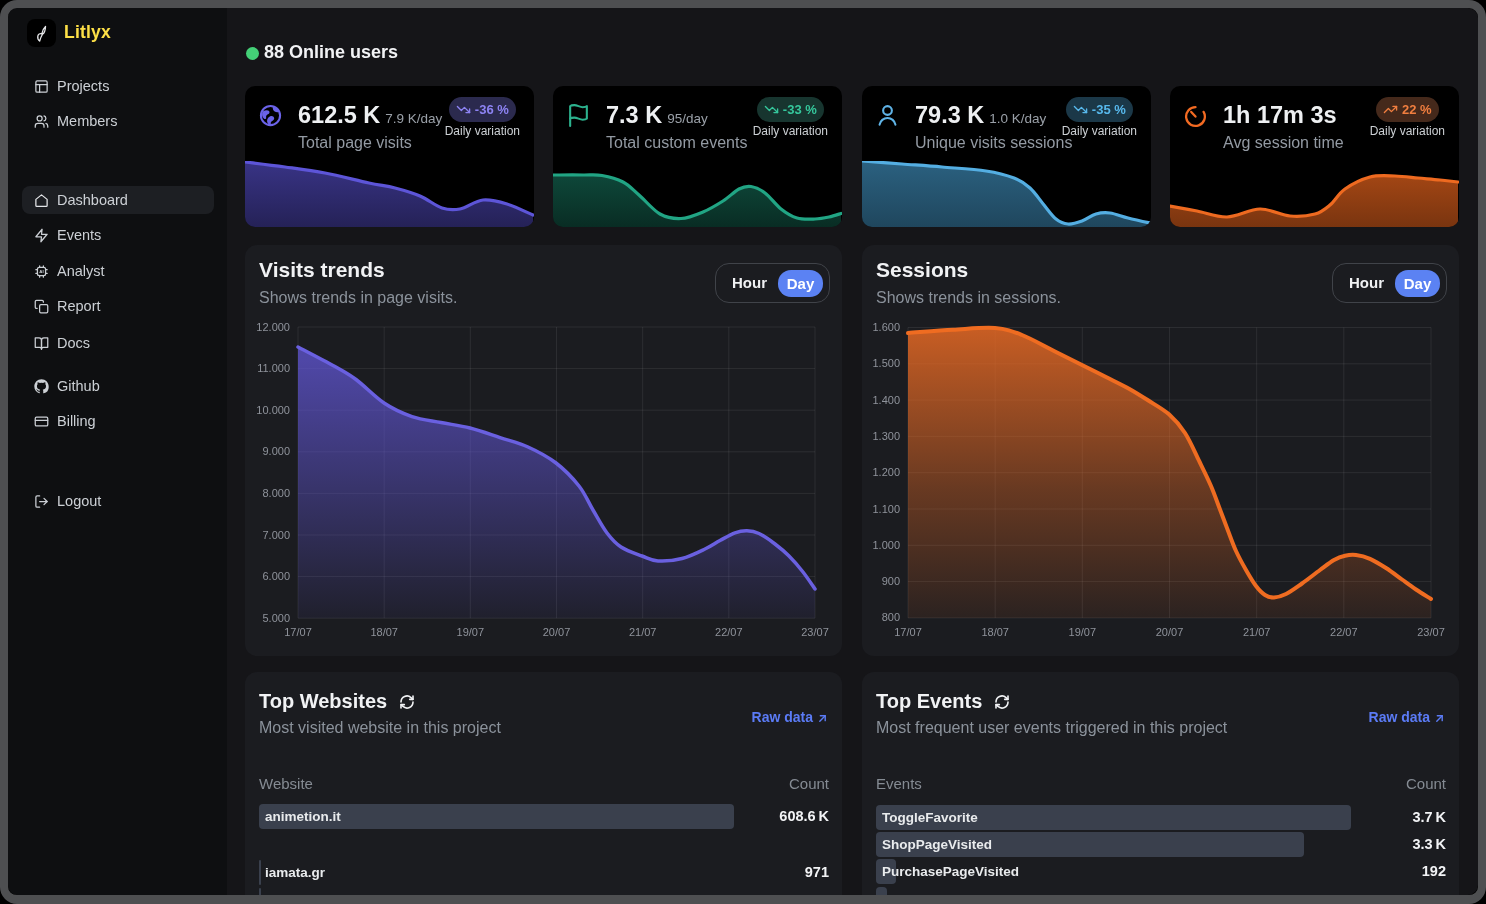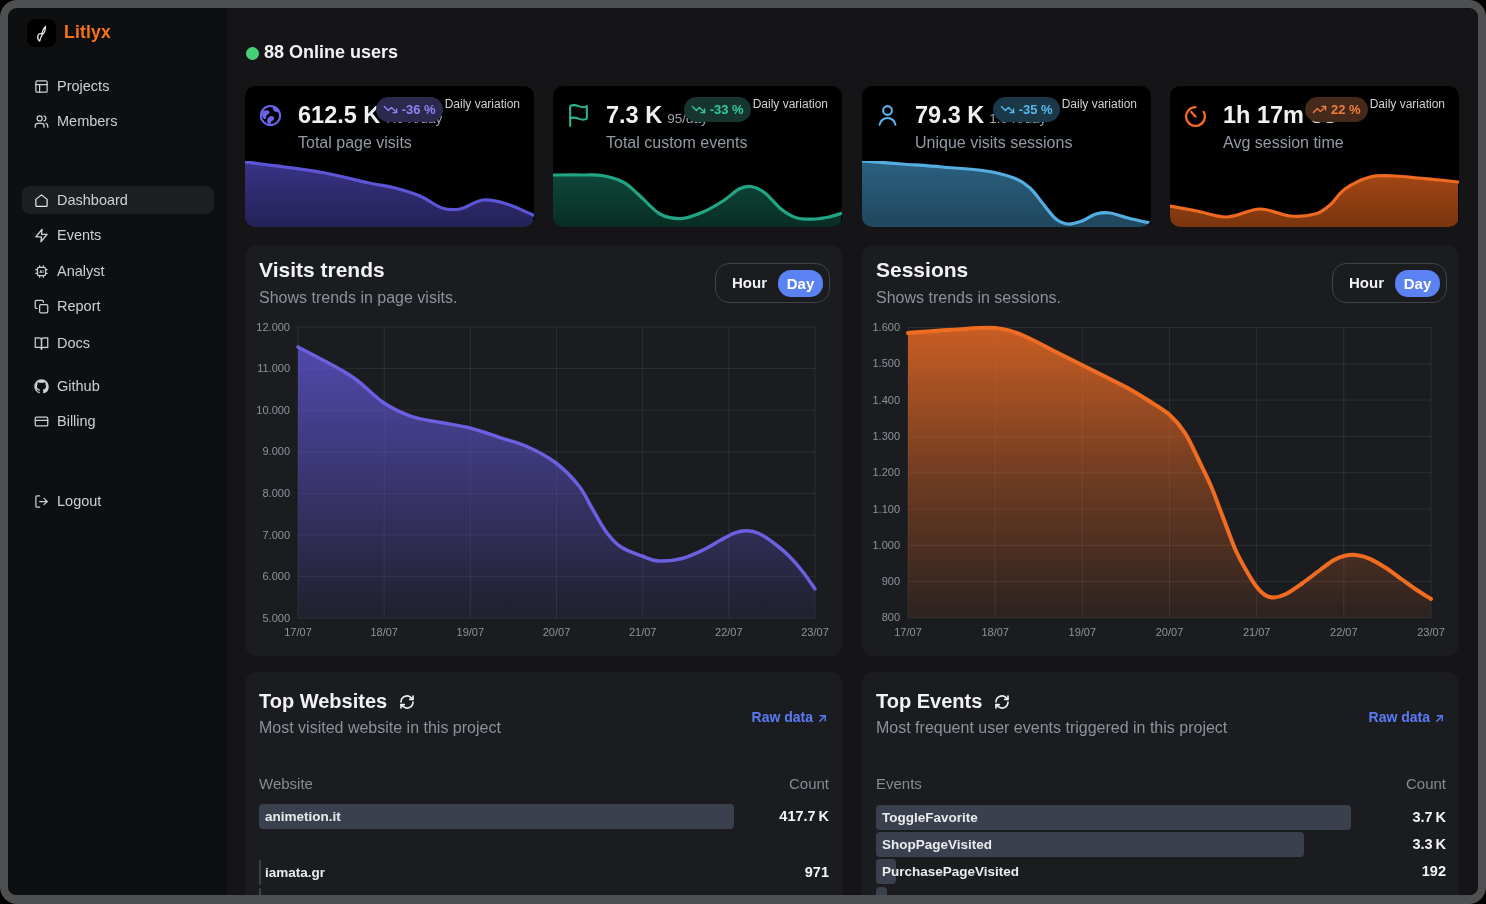--- a/index.html
+++ b/index.html
@@ -1,31 +1,31 @@
 <!DOCTYPE html>
 <html><head>
 <meta charset="utf-8">
 <style>
 *{margin:0;padding:0;box-sizing:border-box}
 html,body{width:1486px;height:904px;background:#000;overflow:hidden;font-family:"Liberation Sans",sans-serif}
 .app{position:absolute;left:8px;top:8px;width:1470px;height:887px;background:#151518;border-radius:10px;overflow:hidden}
 .frame{position:absolute;inset:0;border:8px solid #4e4f51;border-bottom-width:9px;border-radius:17px;pointer-events:none;z-index:99}
 .side{position:absolute;left:0;top:0;width:219px;height:887px;background:#0e0f11}
 .logo{position:absolute;left:19px;top:11px;width:29px;height:28px;background:#000;border-radius:8px;display:flex;align-items:center;justify-content:center}
-.lt{position:absolute;left:56px;top:14px;font-size:17.5px;font-weight:bold;color:#f97316;letter-spacing:.2px}
+.lt{position:absolute;left:56px;top:14px;font-size:17.5px;font-weight:bold;color:#fde047;letter-spacing:.2px}
 .mi{position:absolute;left:14px;width:192px;height:28px;display:flex;align-items:center;gap:8px;padding-left:12px;color:#ccd0d5;font-size:14.5px;border-radius:8px}
 .mi svg{flex:0 0 auto}
 .mi.on{background:#1d1f23}
 .hdot{position:absolute;left:238px;top:39px;width:13px;height:13px;border-radius:50%;background:#44d077}
 .htxt{position:absolute;left:256px;top:34px;font-size:18px;font-weight:bold;color:#f2f3f5}
 .sc{position:absolute;top:78px;width:289px;height:141px;background:#000000;border-radius:10px;overflow:hidden}
 .sc .ic{position:absolute;left:13px;top:17px}
 .sc .num{position:absolute;left:53px;top:16px;font-size:23.5px;line-height:26px;font-weight:bold;color:#eef0f2;white-space:nowrap}
 .sc .num .per{font-size:13.5px;font-weight:normal;color:#9aa0a8;margin-left:5px}
-.sc .rcol{position:absolute;right:14px;top:11px;display:flex;flex-direction:row;gap:2px}
+.sc .rcol{position:absolute;right:14px;top:11px;display:flex;flex-direction:column;align-items:center;gap:2px}
 .badge{height:25px;border-radius:13px;padding:0 7px;font-size:13px;font-weight:bold;display:flex;align-items:center;gap:4px}
 .dv{font-size:12px;color:#ccd0d4}
 .sc .t{position:absolute;left:53px;top:48px;font-size:16px;color:#939aa3}
 .sc svg.mini{position:absolute;left:0;bottom:0}
 .cc{position:absolute;top:237px;width:597px;height:411px;background:#1b1c20;border-radius:12px;overflow:hidden}
 .ct{position:absolute;left:14px;top:13px;font-size:21px;font-weight:bold;color:#f1f2f4}
 .cs{position:absolute;left:14px;top:44px;font-size:16px;color:#8b929b}
 .tog{position:absolute;left:470px;top:18px;width:115px;height:40px;border:1px solid #404349;border-radius:14px}
 .tog .h{position:absolute;left:16px;top:10px;font-size:15px;font-weight:bold;color:#f0f1f3}
 .tog .d{position:absolute;left:62px;top:6px;width:45px;height:27px;border-radius:13px;background:#5b82f3;color:#fff;font-size:15px;font-weight:bold;display:flex;align-items:center;justify-content:center}
@@ -311,21 +311,21 @@
         </svg></div>
 <div class="raw">Raw data <svg width="13" height="13" viewBox="0 0 24 24" fill="none" stroke="#5b7bf5" stroke-width="2.6" stroke-linecap="round" stroke-linejoin="round">
           <path d="M7 17 17 7"></path>
           <path d="M8 7h9v9"></path>
         </svg></div>
 <div class="bs">Most visited website in this project</div>
 <div class="th">Website<span class="r">Count</span></div>
 <div class="row" style="top:132px">
         <div class="bar" style="width:475px"></div>
         <span class="lb">animetion.it</span>
-        <span class="cnt">417.7 K</span>
+        <span class="cnt">608.6 K</span>
       </div>
 <div class="row" style="top:188px">
         <div class="bar" style="width:2px"></div>
         <span class="lb">iamata.gr</span>
         <span class="cnt">971</span>
       </div>
 <div class="row" style="top:216px">
         <div class="bar" style="width:2px"></div>
       </div>
 </div>

